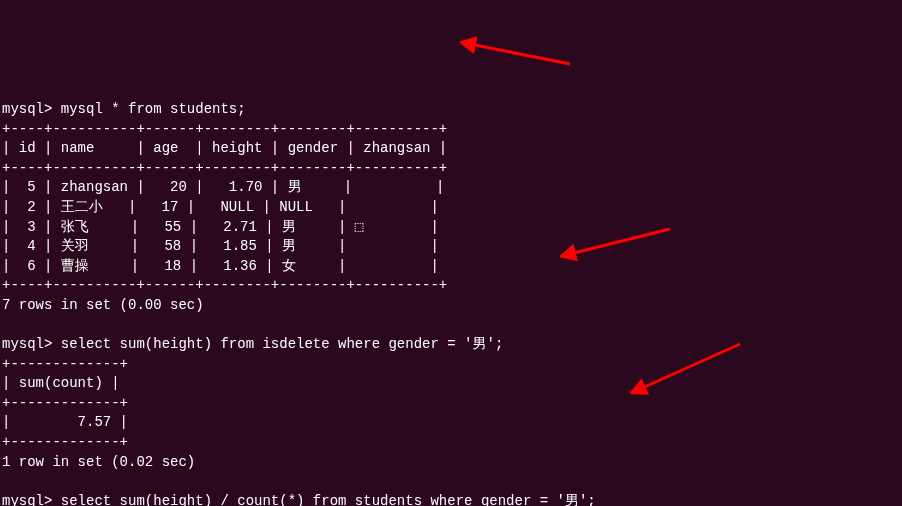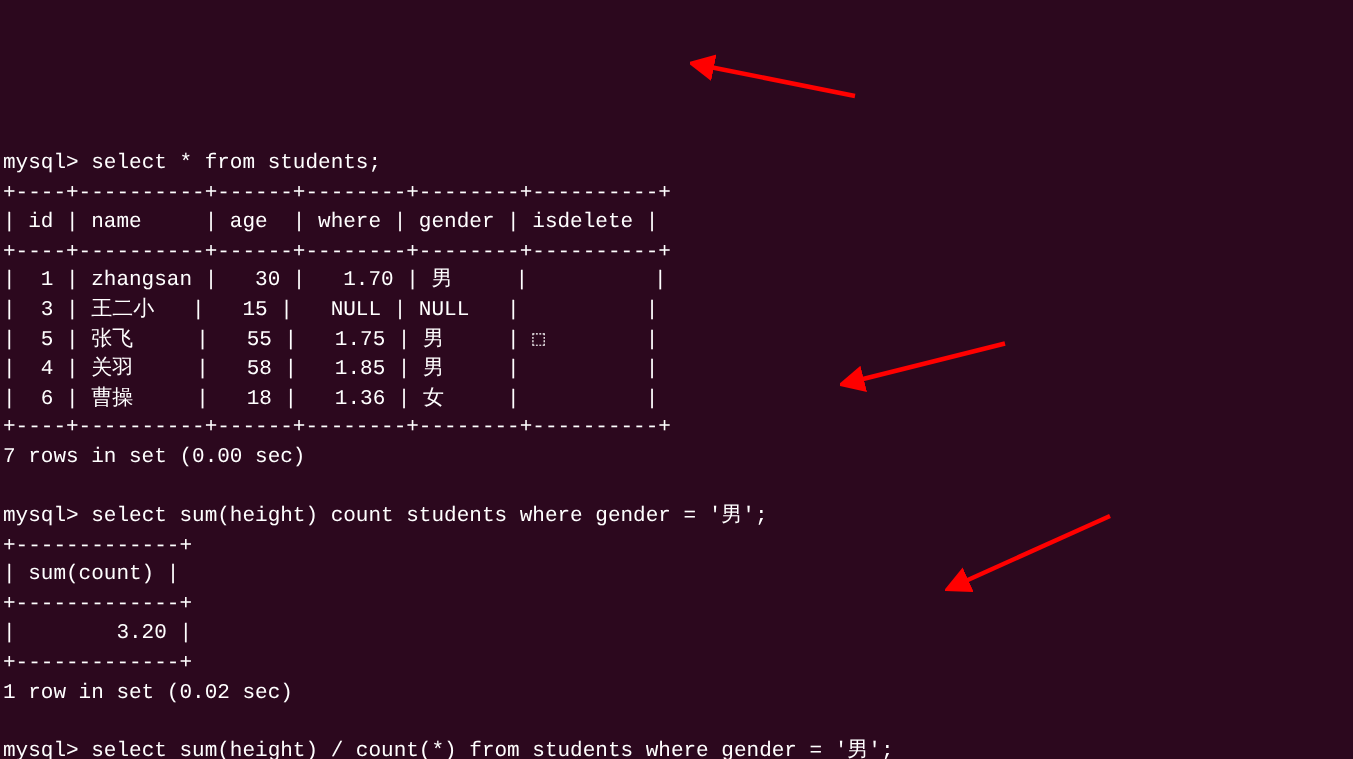--- a/index.html
+++ b/index.html
@@ -30,37 +30,37 @@
     .arrow svg {
       display: block;
     }
   </style>
 </head>
 <body>
 
 
 
 <div class="terminal">
-<span><span>mysql&gt; </span></span><span>select * from students;</span>
+<span><span>mysql&gt; </span></span><span>mysql * from students;</span>
 <span>+----+----------+------+--------+--------+----------+</span>
-<span>| id | name     | age  | where | gender | isdelete |</span>
+<span>| id | name     | age  | height | gender | zhangsan |</span>
 <span>+----+----------+------+--------+--------+----------+</span>
-<span>|  1 | zhangsan |   30 |   1.70 | 男     |          |</span>
-<span>|  3 | 王二小   |   15 |   NULL | NULL   |          |</span>
-<span>|  5 | 张飞     |   55 |   1.75 | 男     | ⬚        |</span>
+<span>|  5 | zhangsan |   20 |   1.70 | 男     |          |</span>
+<span>|  2 | 王二小   |   17 |   NULL | NULL   |          |</span>
+<span>|  3 | 张飞     |   55 |   2.71 | 男     | ⬚        |</span>
 <span>|  4 | 关羽     |   58 |   1.85 | 男     |          |</span>
 <span>|  6 | 曹操     |   18 |   1.36 | 女     |          |</span>
 <span>+----+----------+------+--------+--------+----------+</span>
 <span>7 rows in set (0.00 sec)</span>
 
-<span><span>mysql&gt; </span></span><span>select sum(height) count students where gender = '男';</span>
+<span><span>mysql&gt; </span></span><span>select sum(height) from isdelete where gender = '男';</span>
 <span>+-------------+</span>
 <span>| sum(count) |</span>
 <span>+-------------+</span>
-<span>|        3.20 |</span>
+<span>|        7.57 |</span>
 <span>+-------------+</span>
 <span>1 row in set (0.02 sec)</span>
 
 <span><span>mysql&gt; </span></span><span>select sum(height) / count(*) from students where gender = '男';</span>
 
 
 
 
 
 

